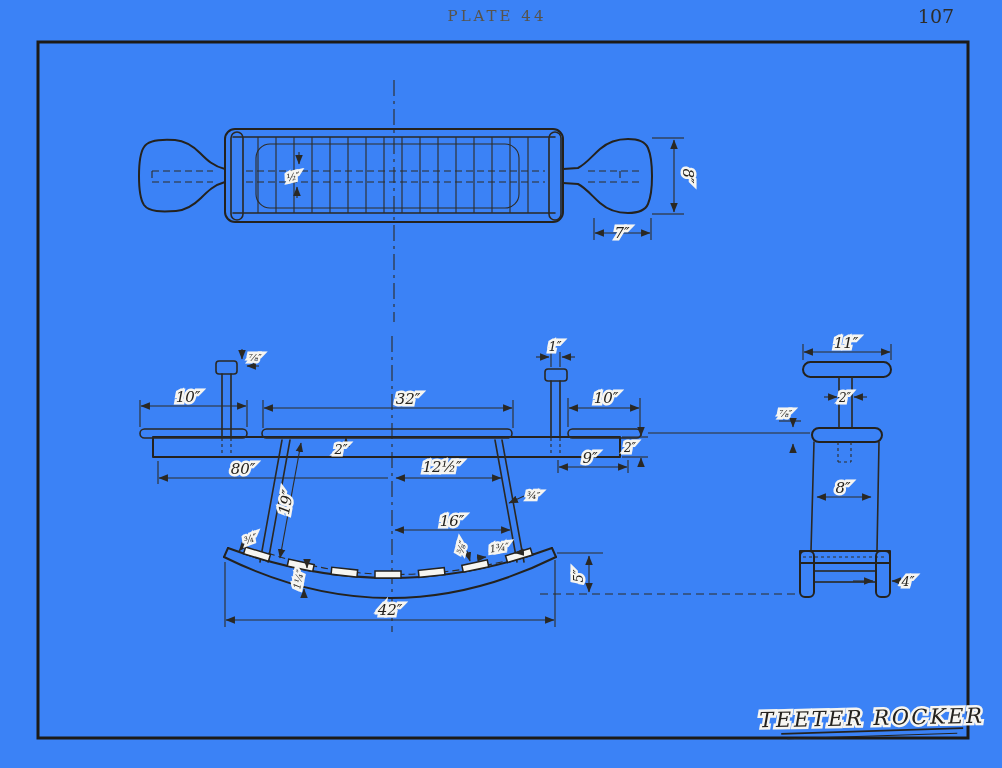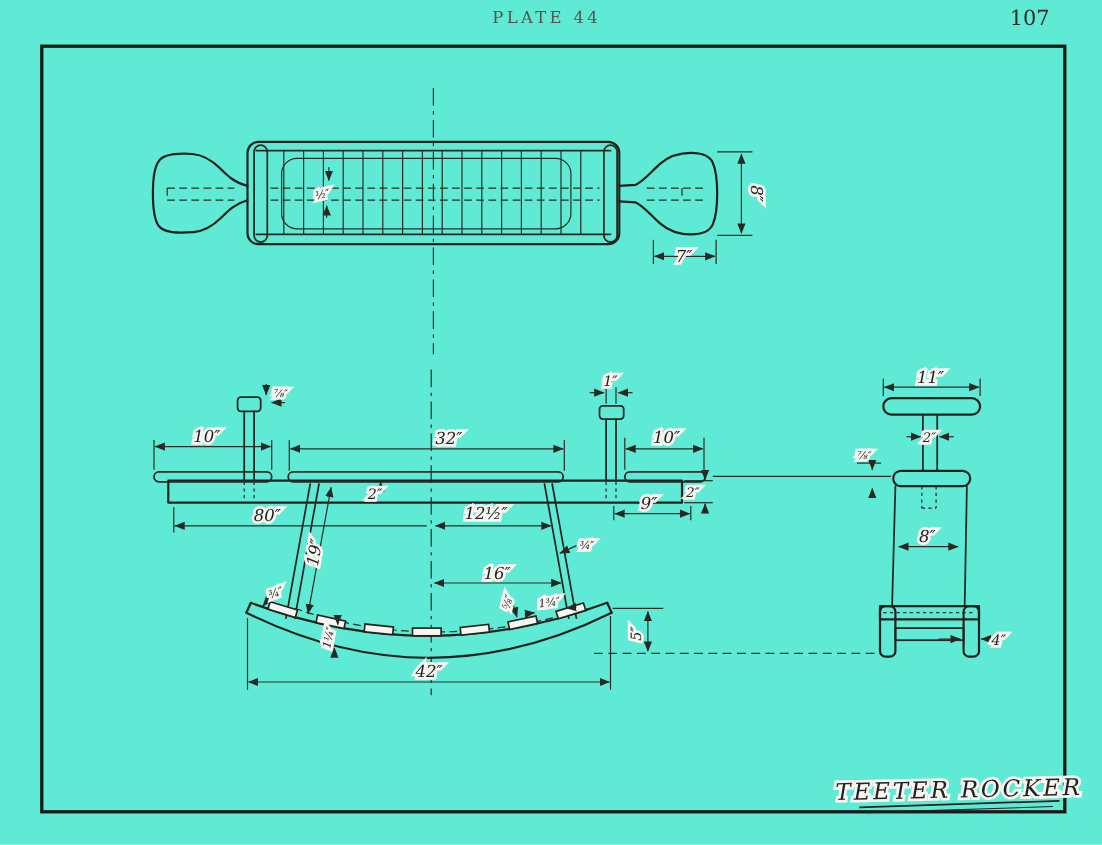--- a/index.html
+++ b/index.html
@@ -1,16 +1,16 @@
 <!DOCTYPE html>
 <html><head>
 <meta charset="utf-8">
 <style>
   html,body { margin:0; padding:0; background:#f6f5f1; }
-  .page { position:relative; width:1002px; height:768px; background:#5eead4; overflow:hidden; }
+  .page { position:relative; width:1002px; height:768px; background:#3b82f6; overflow:hidden; }
   svg { display:block; }
 
   .obj      { stroke:#24221e; stroke-width:2;   fill:none; stroke-linecap:round; stroke-linejoin:round; }
   .obj-med  { stroke:#2a2824; stroke-width:1.6; fill:none; stroke-linecap:round; }
   .obj-thin { stroke:#2e2c27; stroke-width:1.1; fill:none; }
   .dim      { stroke:#2e2c27; stroke-width:1.1; fill:none; }
   .dashed   { stroke-dasharray:7 4; }
   .dash2    { stroke-dasharray:8 5; }
   .dashdot  { stroke-dasharray:16 5 3 5; }
   .dot3     { stroke-dasharray:3 3; }

